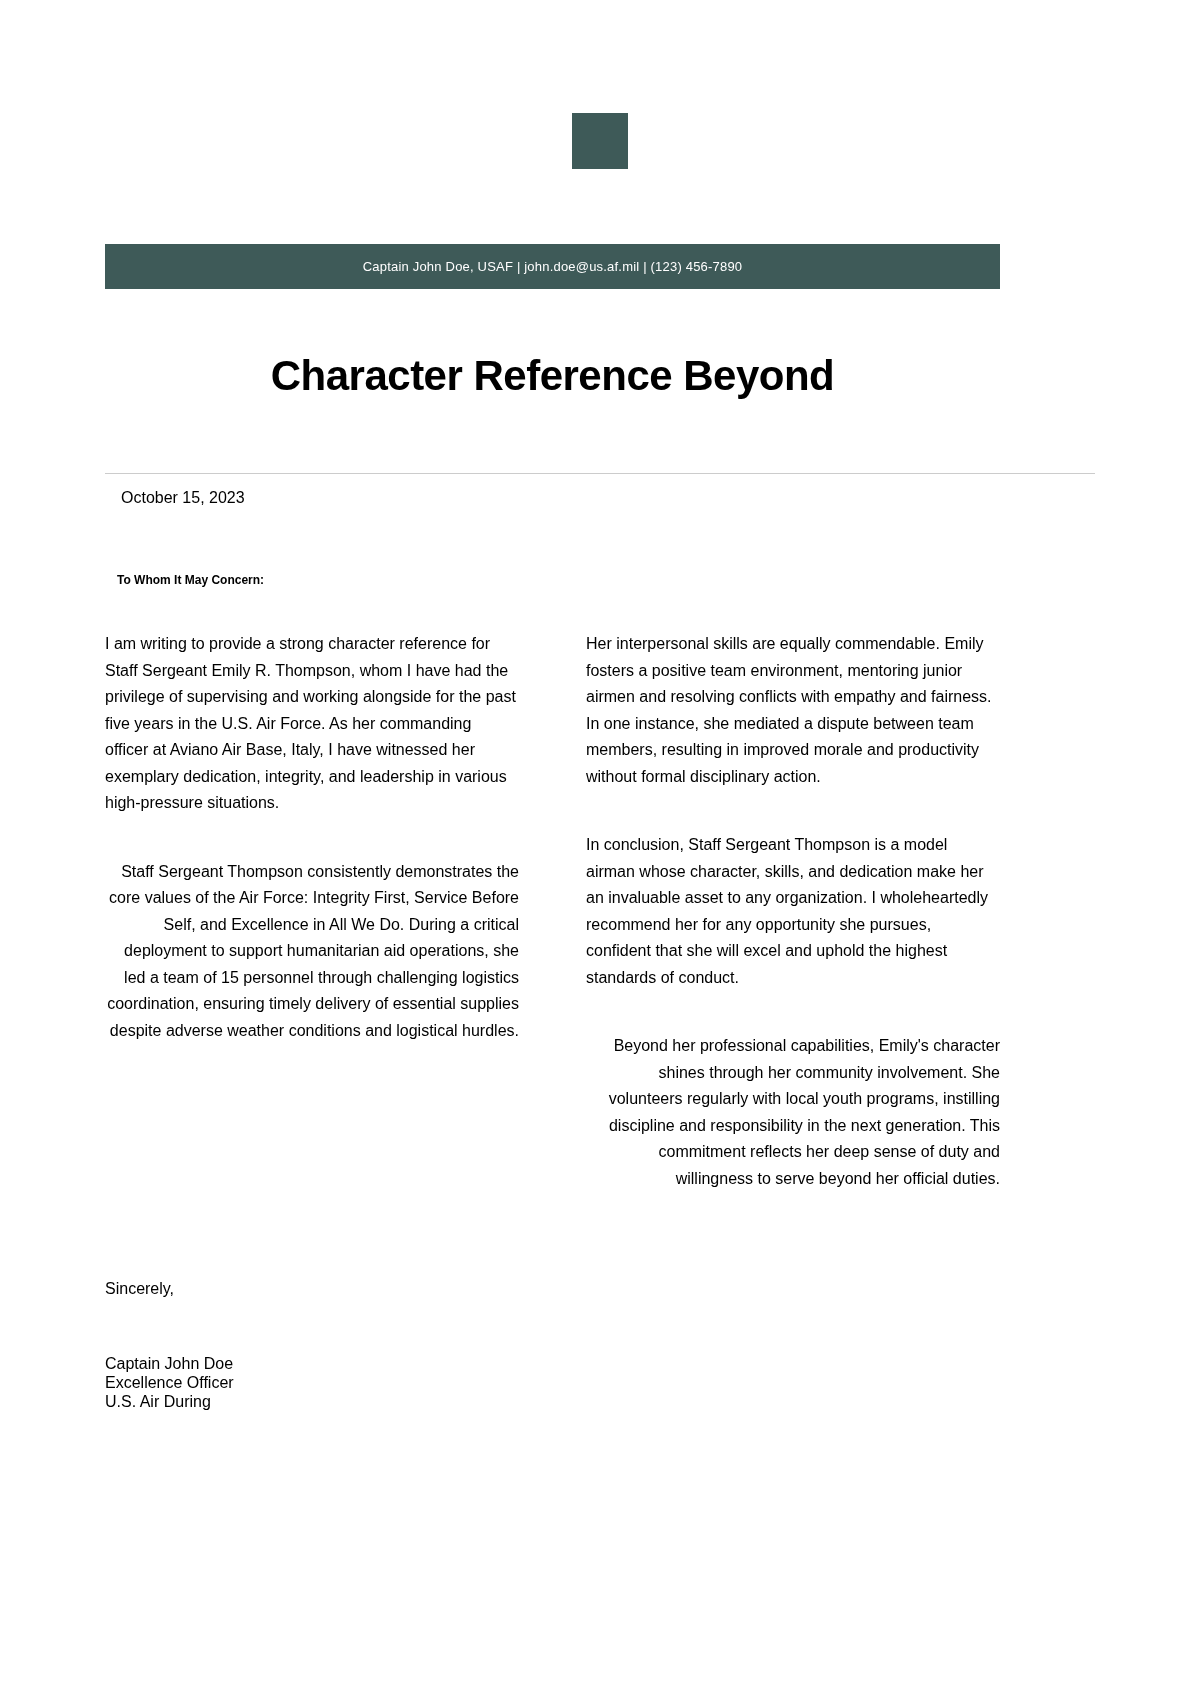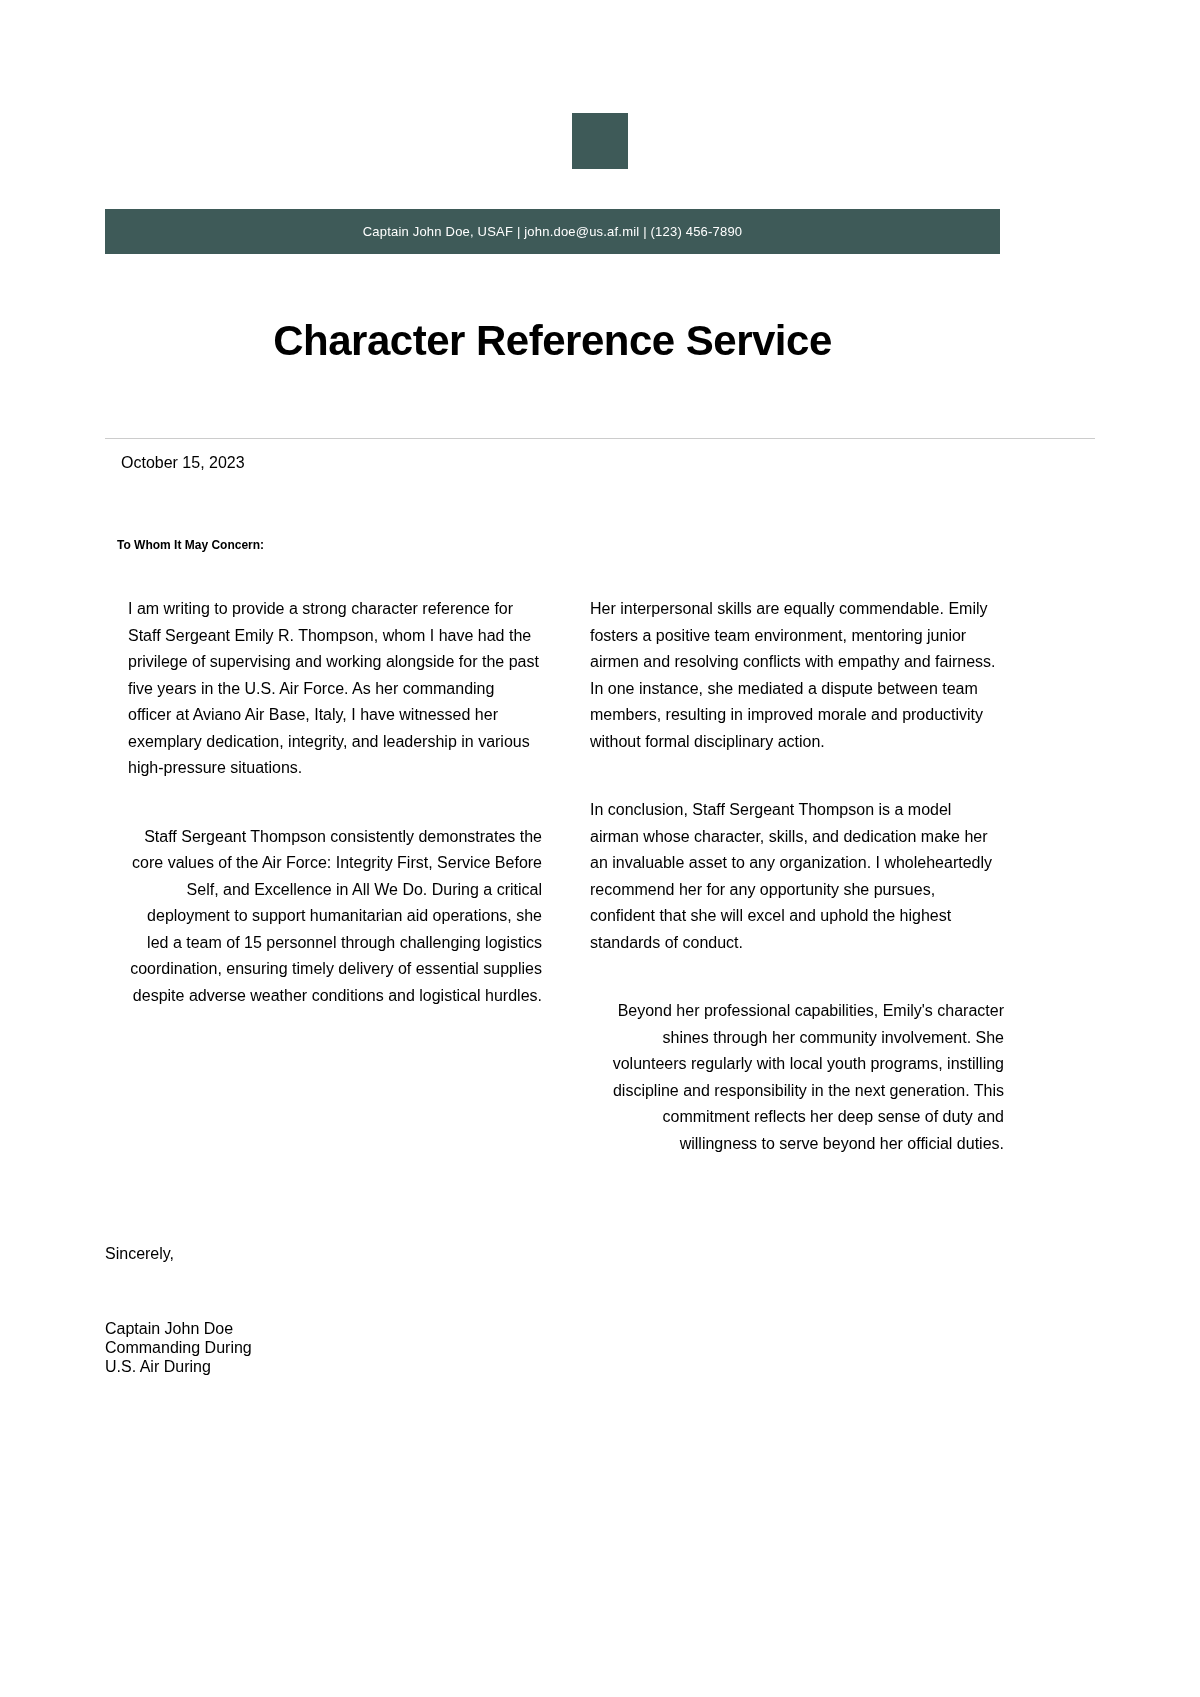--- a/index.html
+++ b/index.html
@@ -23,21 +23,21 @@
   .logo {
     width: 56px;
     height: 56px;
     margin: 0 auto;
     background: #3e5a58;
   }
   .narrow {
     width: 895px;
   }
   .contact-bar {
-    margin-top: 40px;
+    margin-top: 75px;
     height: 45px;
     line-height: 45px;
     text-align: center;
     background: #3e5a58;
     color: #ffffff;
     font-size: 13px;
     letter-spacing: 0.2px;
   }
   .title {
     margin: 62px 0 0 0;
@@ -60,22 +60,21 @@
   }
   .salutation {
     margin: 56px 0 0 12px;
     font-size: 12px;
     line-height: 26px;
     font-weight: bold;
   }
   .columns {
     margin-top: 38px;
     display: flex;
-    gap: 48px;
-    margin-left: 23px;
+    gap: 67px;
   }
   .col {
     flex: 0 0 414px;
     width: 414px;
   }
   .col p {
     margin: 0 0 42px 0;
     font-size: 16px;
     line-height: 26.5px;
   }
@@ -98,21 +97,21 @@
 <body>
 
 <div class="page">
 
   <div class="logo" style="background-color: rgb(62, 90, 88);"></div>
 
   <div class="contact-bar narrow" style="background-color: rgb(62, 90, 88);">
     <span>Captain John Doe, USAF | john.doe@us.af.mil | (123) 456-7890</span>
   </div>
 
-  <h1 class="title narrow">Character Reference Service</h1>
+  <h1 class="title narrow">Character Reference Beyond</h1>
 
   <hr class="divider">
 
   <p class="date">October 15, 2023</p>
 
   <p class="salutation">To Whom It May Concern:</p>
 
   <div class="columns narrow">
     <div class="col">
       <p>I am writing to provide a strong character reference for Staff Sergeant Emily R. Thompson, whom I have had the privilege of supervising and working alongside for the past five years in the U.S. Air Force. As her commanding officer at Aviano Air Base, Italy, I have witnessed her exemplary dedication, integrity, and leadership in various high-pressure situations.</p>
@@ -122,17 +121,17 @@
       <p>Her interpersonal skills are equally commendable. Emily fosters a positive team environment, mentoring junior airmen and resolving conflicts with empathy and fairness. In one instance, she mediated a dispute between team members, resulting in improved morale and productivity without formal disciplinary action.</p>
       <p>In conclusion, Staff Sergeant Thompson is a model airman whose character, skills, and dedication make her an invaluable asset to any organization. I wholeheartedly recommend her for any opportunity she pursues, confident that she will excel and uphold the highest standards of conduct.</p>
       <p>Beyond her professional capabilities, Emily's character shines through her community involvement. She volunteers regularly with local youth programs, instilling discipline and responsibility in the next generation. This commitment reflects her deep sense of duty and willingness to serve beyond her official duties.</p>
     </div>
   </div>
 
   <p class="closing">Sincerely,</p>
 
   <div class="signature">
     <div>Captain John Doe</div>
-    <div>Commanding During</div>
+    <div>Excellence Officer</div>
     <div>U.S. Air During</div>
   </div>
 
 </div>
 
 </body></html>

